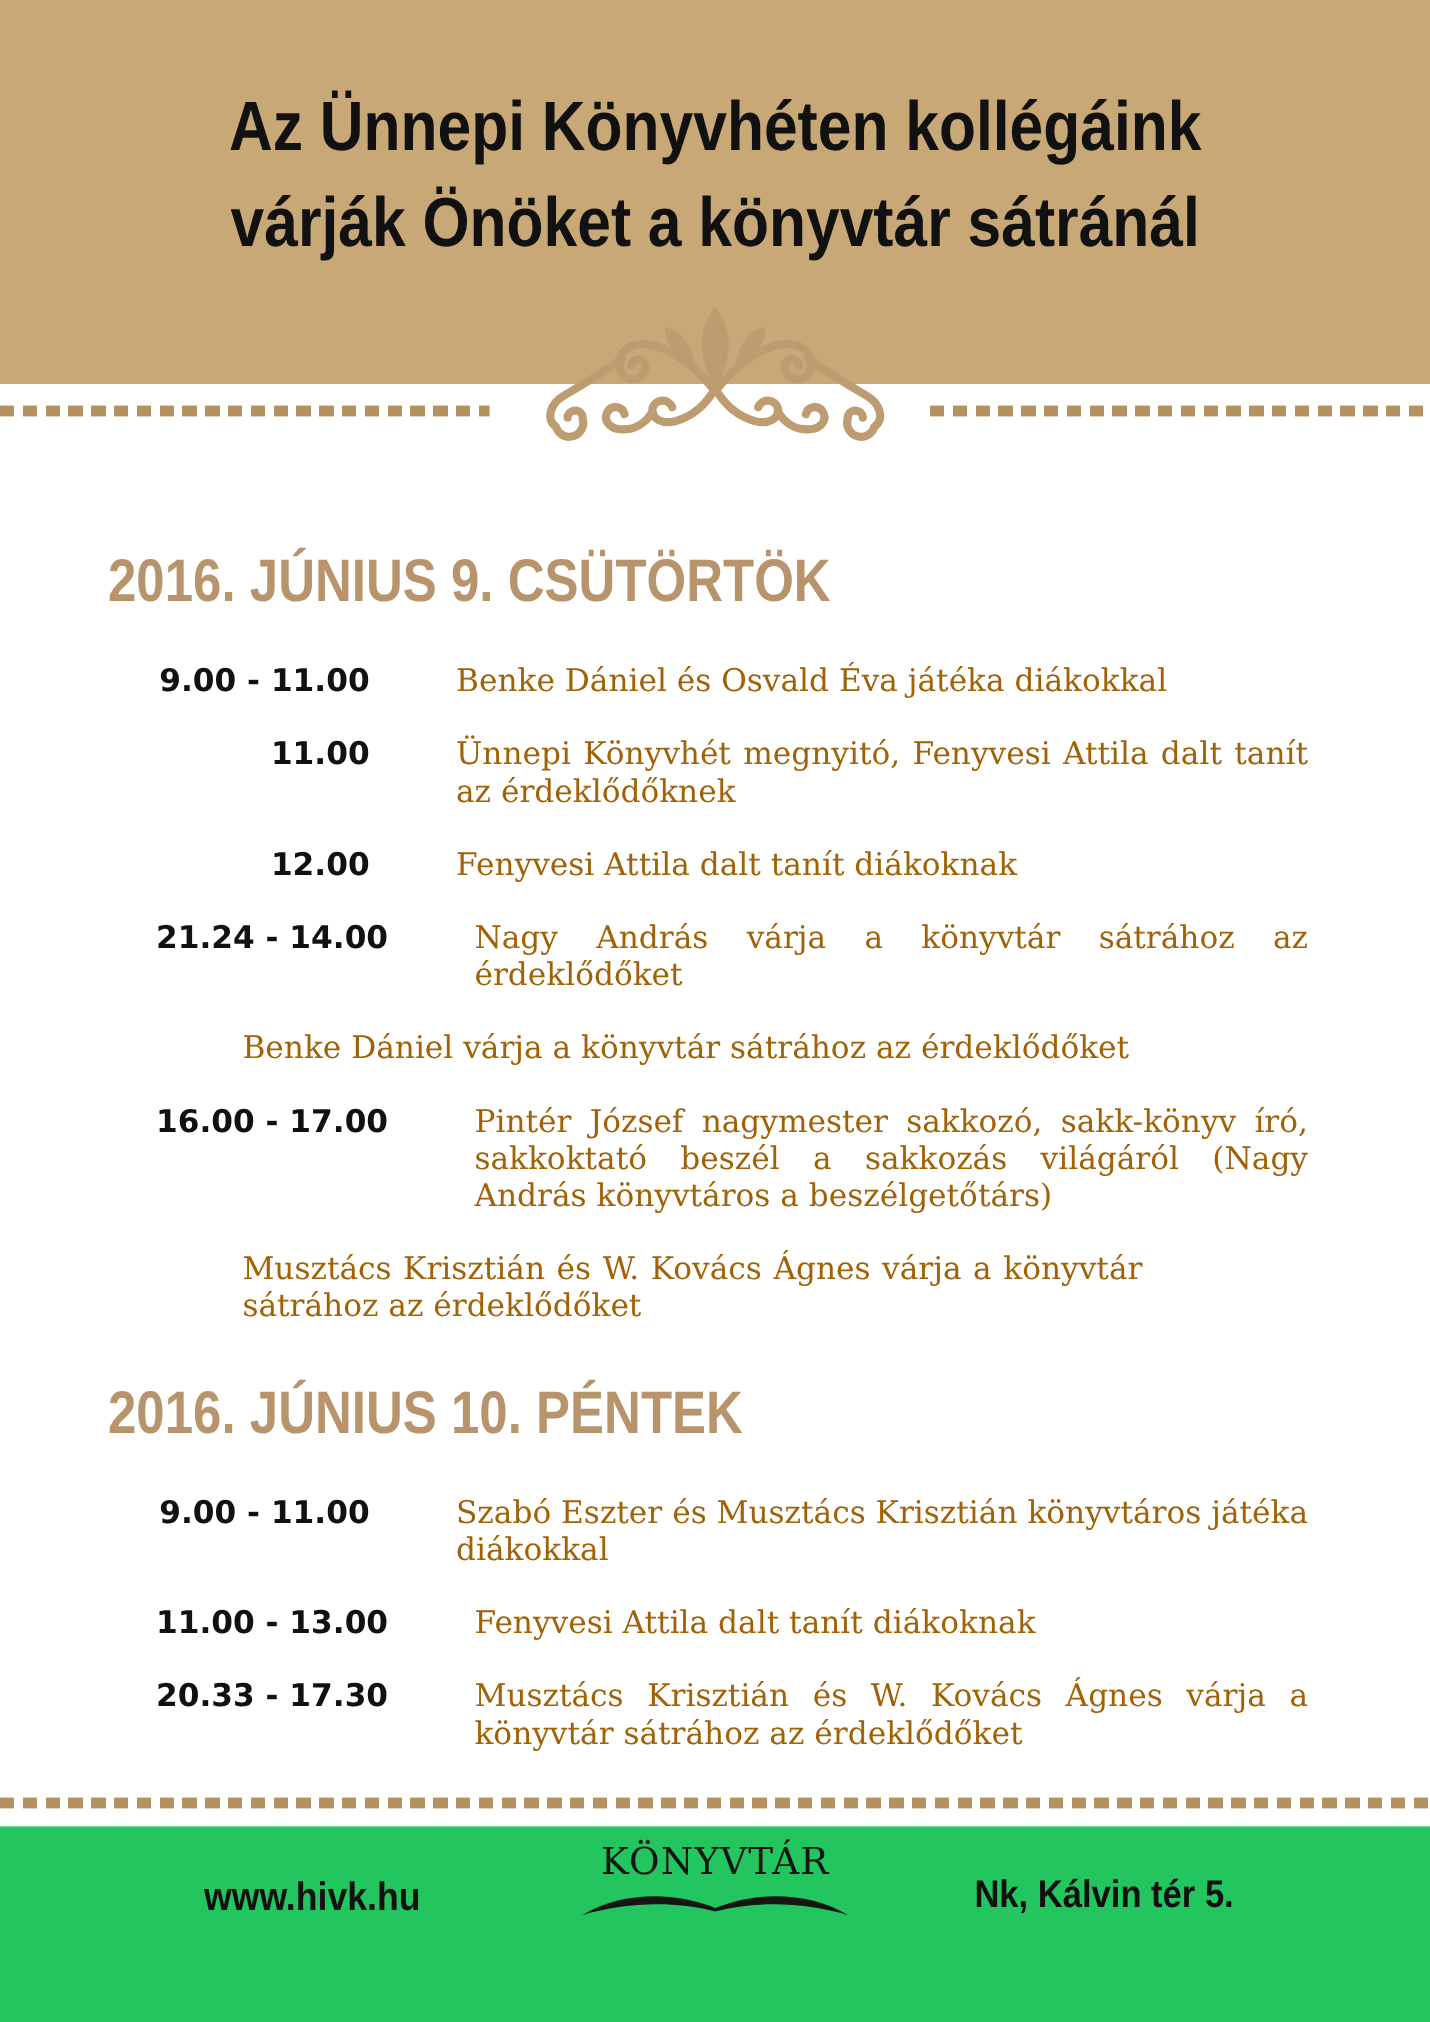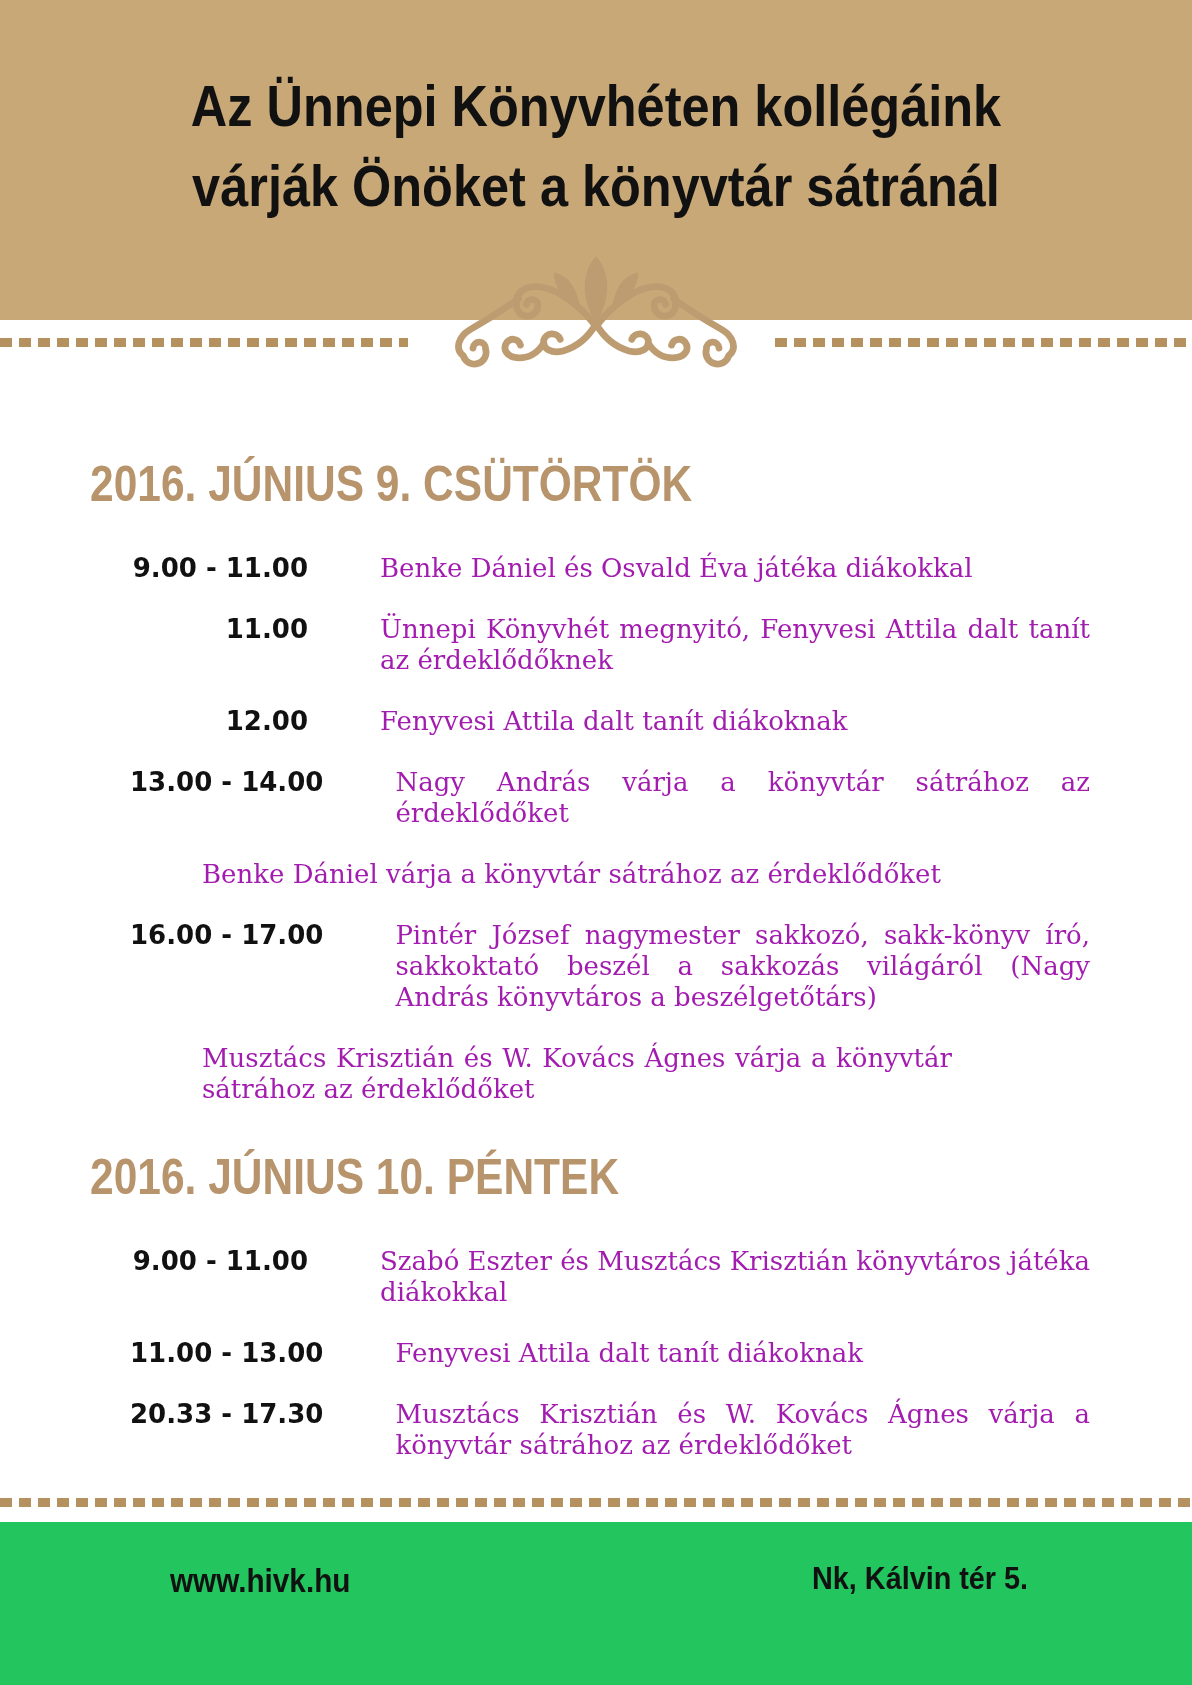--- a/index.html
+++ b/index.html
@@ -26,21 +26,21 @@
   .schedule{padding:0 102px 0 90px;}
   .day-heading{margin:0;color:#B7946B;font-weight:bold;font-size:50px;line-height:54px;
                transform:scaleX(0.85);transform-origin:0 50%;white-space:nowrap;}
   .sec-1 .day-heading{margin-top:57px;}
   .sec-2{margin-top:45px;}
   .rows{margin-top:42px;}
   .row{display:flex;margin-bottom:30px;margin-left:40px;}
   .time{flex:0 0 178px;text-align:right;font-family:"DejaVu Sans",sans-serif;
         font-weight:bold;font-size:26px;line-height:31px;color:#111111;white-space:nowrap;}
   .desc{margin-left:72px;width:750px;font-family:"DejaVu Serif",serif;
-        font-size:26px;line-height:31px;color:#a21caf;text-align:justify;hyphens:auto;}
+        font-size:26px;line-height:31px;color:#a16207;text-align:justify;hyphens:auto;}
 
   
   .dash-bottom{top:1498px;left:0;width:1192px;}
   .poster-footer{position:absolute;top:1522px;left:0;width:1192px;height:163px;background:#22c55e;}
   .site{position:absolute;left:170px;top:40px;font-weight:bold;font-size:33px;color:#111111;
         transform:scaleX(0.9);transform-origin:0 50%;white-space:nowrap;}
   .address{position:absolute;right:164px;top:38px;font-weight:bold;font-size:32px;color:#111111;
            transform:scaleX(0.9);transform-origin:100% 50%;white-space:nowrap;}
   .logo{position:absolute;left:50%;top:12px;transform:translateX(-50%);text-align:center;}
   .logo-text{font-family:"DejaVu Serif",serif;font-size:31px;letter-spacing:1px;color:#151515;white-space:nowrap;}
@@ -92,21 +92,21 @@
         </div>
         <div class="row">
           <div class="time">11.00</div>
           <div class="desc">Ünnepi Könyvhét megnyitó, Fenyvesi Attila dalt tanít az érdeklődőknek</div>
         </div>
         <div class="row">
           <div class="time">12.00</div>
           <div class="desc">Fenyvesi Attila dalt tanít diákoknak</div>
         </div>
         <div class="row">
-          <div class="time">13.00 - 14.00</div>
+          <div class="time">21.24 - 14.00</div>
           <div class="desc">Nagy András várja a könyvtár sátrához az érdeklődőket</div>
         </div>
         <div class="row">
           <div class="desc">Benke Dániel várja a könyvtár sátrához az érdeklődőket</div>
         </div>
         <div class="row">
           <div class="time">16.00 - 17.00</div>
           <div class="desc">Pintér József nagymester sakkozó, sakk-könyv író, sakkoktató beszél a sakkozás világáról (Nagy András könyvtáros a beszélgetőtárs)</div>
         </div>
         <div class="row">
@@ -132,16 +132,25 @@
         </div>
       </div>
     </section>
 
   </main>
 
   <div class="dash dash-bottom"></div>
 
   <footer class="poster-footer">
     <div class="site">www.hivk.hu</div>
+    <div class="logo">
+      <div class="logo-text">KÖNYVTÁR</div>
+      <svg class="logo-swoosh" width="228" height="26" viewBox="0 0 228 26" xmlns="http://www.w3.org/2000/svg">
+        <g fill="#151515">
+          <path d="M114,18 C80,4 36,4 3,24 C40,13 80,12 114,21 Z"></path>
+          <path d="M114,18 C148,4 192,4 225,24 C188,13 148,12 114,21 Z"></path>
+        </g>
+      </svg>
+    </div>
     <div class="address">Nk, Kálvin tér 5.</div>
   </footer>
 
 </div>
 
 </body></html>

